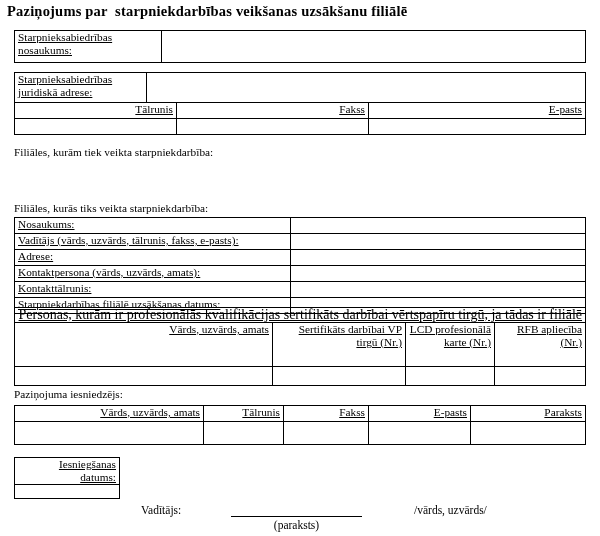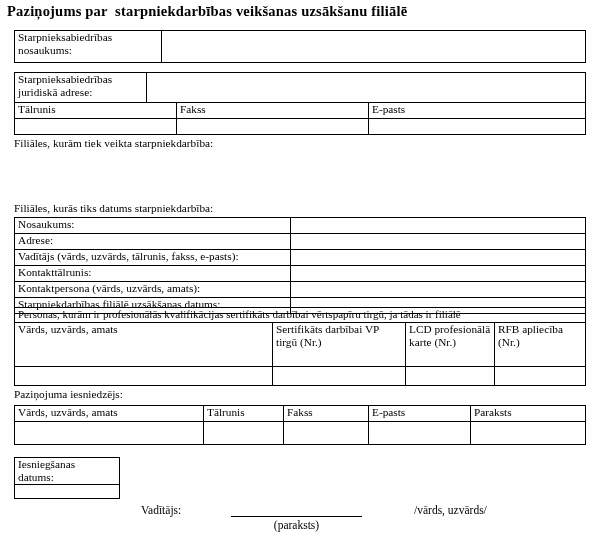--- a/index.html
+++ b/index.html
@@ -34,28 +34,29 @@
     line-height: 18px;
   }
 
   
   table.form {
     position: absolute;
     border-collapse: collapse;
     table-layout: fixed;
     font-size: 11.3px;
     line-height: 13px;
+    text-decoration: underline;
   }
   table.form td {
     border: 1px solid #000000;
     padding: 0 3px;
     vertical-align: top;
     overflow: hidden;
   }
-  td.c   { text-align: left; vertical-align: middle; }
+  td.c   { text-align: right; vertical-align: middle; }
   td.lbl { text-align: left; }
   td.mid { vertical-align: middle; }
   td.blank { }
 
   
   .caption {
     position: absolute;
     font-size: 11.3px;
     line-height: 13px;
     white-space: nowrap;
@@ -120,68 +121,68 @@
         <td class="c">E-pasts</td>
       </tr>
       <tr>
         <td class="blank" colspan="2" style="height:15px;"></td>
         <td class="blank" colspan="2"></td>
         <td class="blank"></td>
       </tr>
     </tbody>
   </table>
 
-  <div class="caption" style="left:14px; top:137px;">Filiāles, kurām tiek veikta starpniekdarbība:</div>
-
-
-  <div class="caption" style="left:14px; top:202px;">Filiāles, kurās tiks datums starpniekdarbība:</div>
+  <div class="caption" style="left:14px; top:146px;">Filiāles, kurām tiek veikta starpniekdarbība:</div>
+
+
+  <div class="caption" style="left:14px; top:202px;">Filiāles, kurās tiks veikta starpniekdarbība:</div>
 
   <table class="form" style="left:14px; top:217px; width:571px;">
     <colgroup>
         <col style="width:276px;">
         <col style="width:295px;">
       </colgroup>
     <tbody>
       <tr>
         <td class="lbl mid" style="height:15px;">Nosaukums:</td>
         <td class="blank"></td>
       </tr>
       <tr>
+        <td class="lbl mid" style="height:15px;">Vadītājs (vārds, uzvārds, tālrunis, fakss, e-pasts):</td>
+        <td class="blank"></td>
+      </tr>
+      <tr>
         <td class="lbl mid" style="height:15px;">Adrese:</td>
         <td class="blank"></td>
       </tr>
       <tr>
-        <td class="lbl mid" style="height:15px;">Vadītājs (vārds, uzvārds, tālrunis, fakss, e-pasts):</td>
+        <td class="lbl mid" style="height:15px;">Kontaktpersona (vārds, uzvārds, amats):</td>
         <td class="blank"></td>
       </tr>
       <tr>
         <td class="lbl mid" style="height:15px;">Kontakttālrunis:</td>
-        <td class="blank"></td>
-      </tr>
-      <tr>
-        <td class="lbl mid" style="height:15px;">Kontaktpersona (vārds, uzvārds, amats):</td>
         <td class="blank"></td>
       </tr>
       <tr>
         <td class="lbl mid" style="height:15px;">Starpniekdarbības filiālē uzsākšanas datums:</td>
         <td class="blank"></td>
       </tr>
     </tbody>
   </table>
 
   <table class="form" style="left:14px; top:307px; width:571px;">
     <colgroup>
       <col style="width:258px;">
       <col style="width:133px;">
       <col style="width:89px;">
       <col style="width:91px;">
     </colgroup>
     <tbody>
       <tr>
-        <td class="c" colspan="4" style="height:14px; font-size:11px;margin-top:32px;">Personas, kurām ir profesionālās kvalifikācijas sertifikāts darbībai vērtspapīru tirgū, ja tādas ir filiālē</td>
+        <td class="c" colspan="4" style="height:14px; font-size:14px;margin-top:32px;">Personas, kurām ir profesionālās kvalifikācijas sertifikāts darbībai vērtspapīru tirgū, ja tādas ir filiālē</td>
       </tr>
       <tr>
         <td class="c" style="height:43px;">Vārds, uzvārds, amats</td>
         <td class="c">Sertifikāts darbībai VP tirgū (Nr.)</td>
         <td class="c">LCD profesionālā karte  (Nr.)</td>
         <td class="c">RFB apliecība (Nr.)</td>
       </tr>
       <tr>
         <td class="blank" style="height:18px;"></td>
         <td class="blank"></td>

